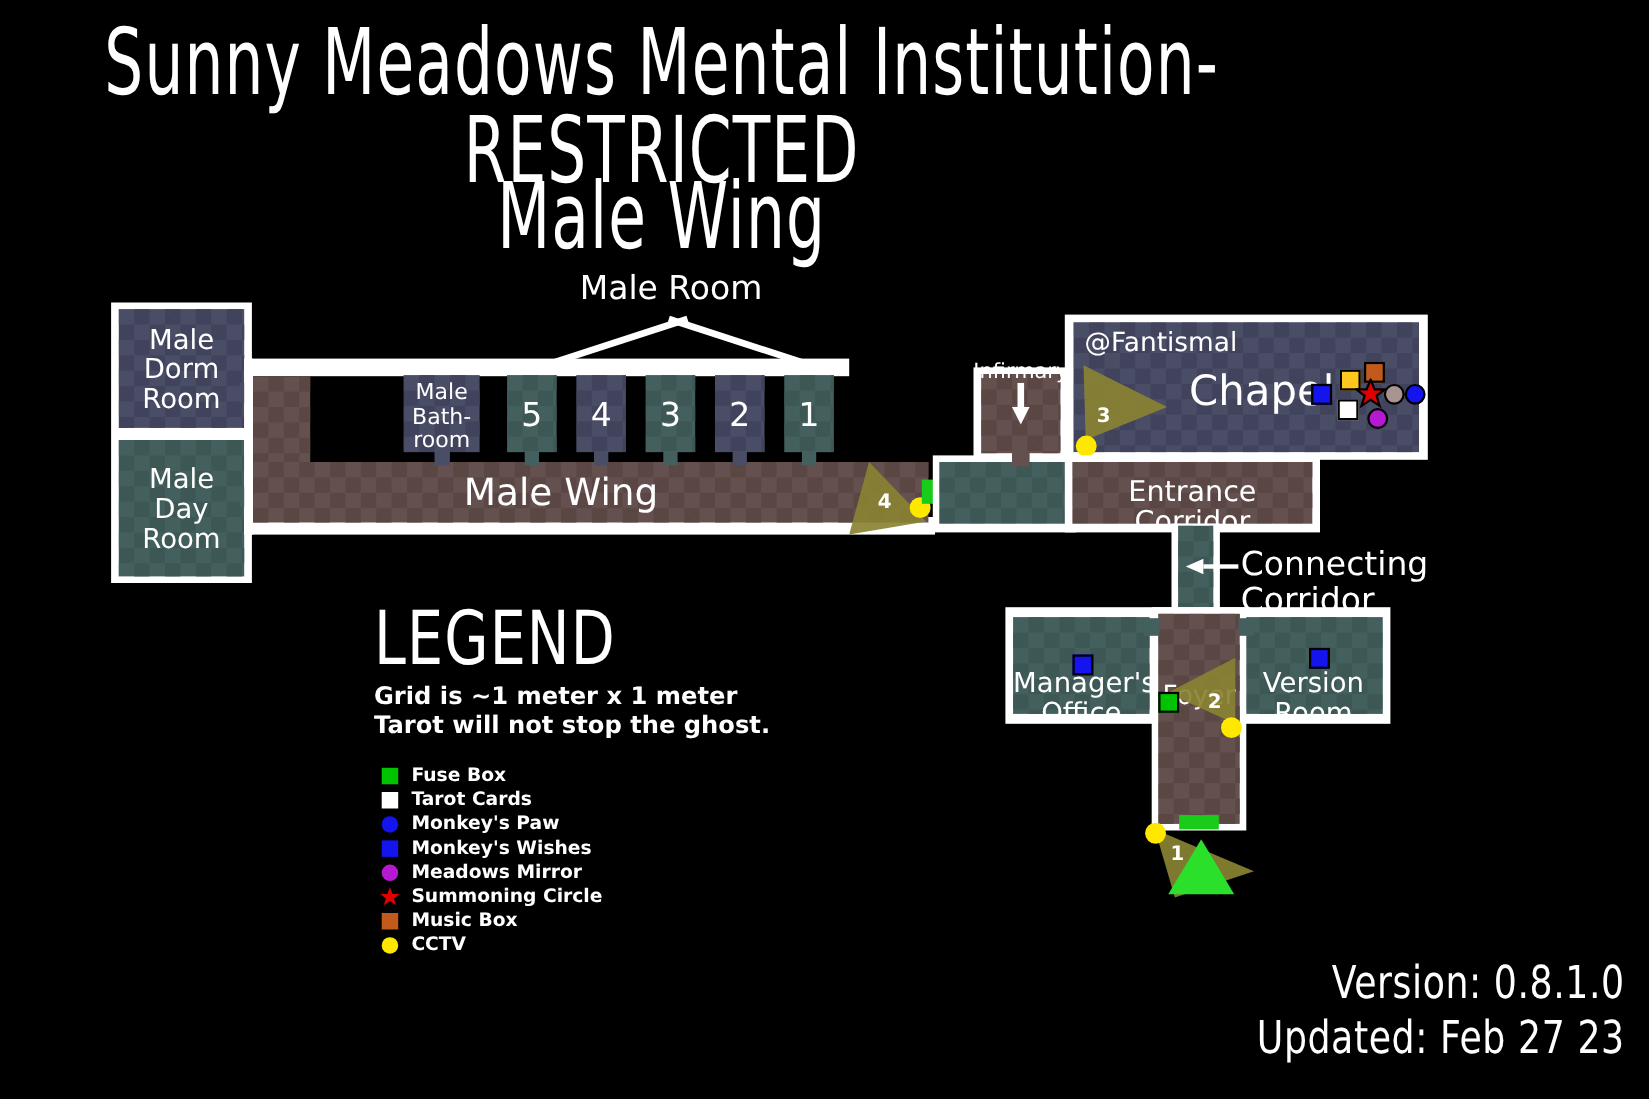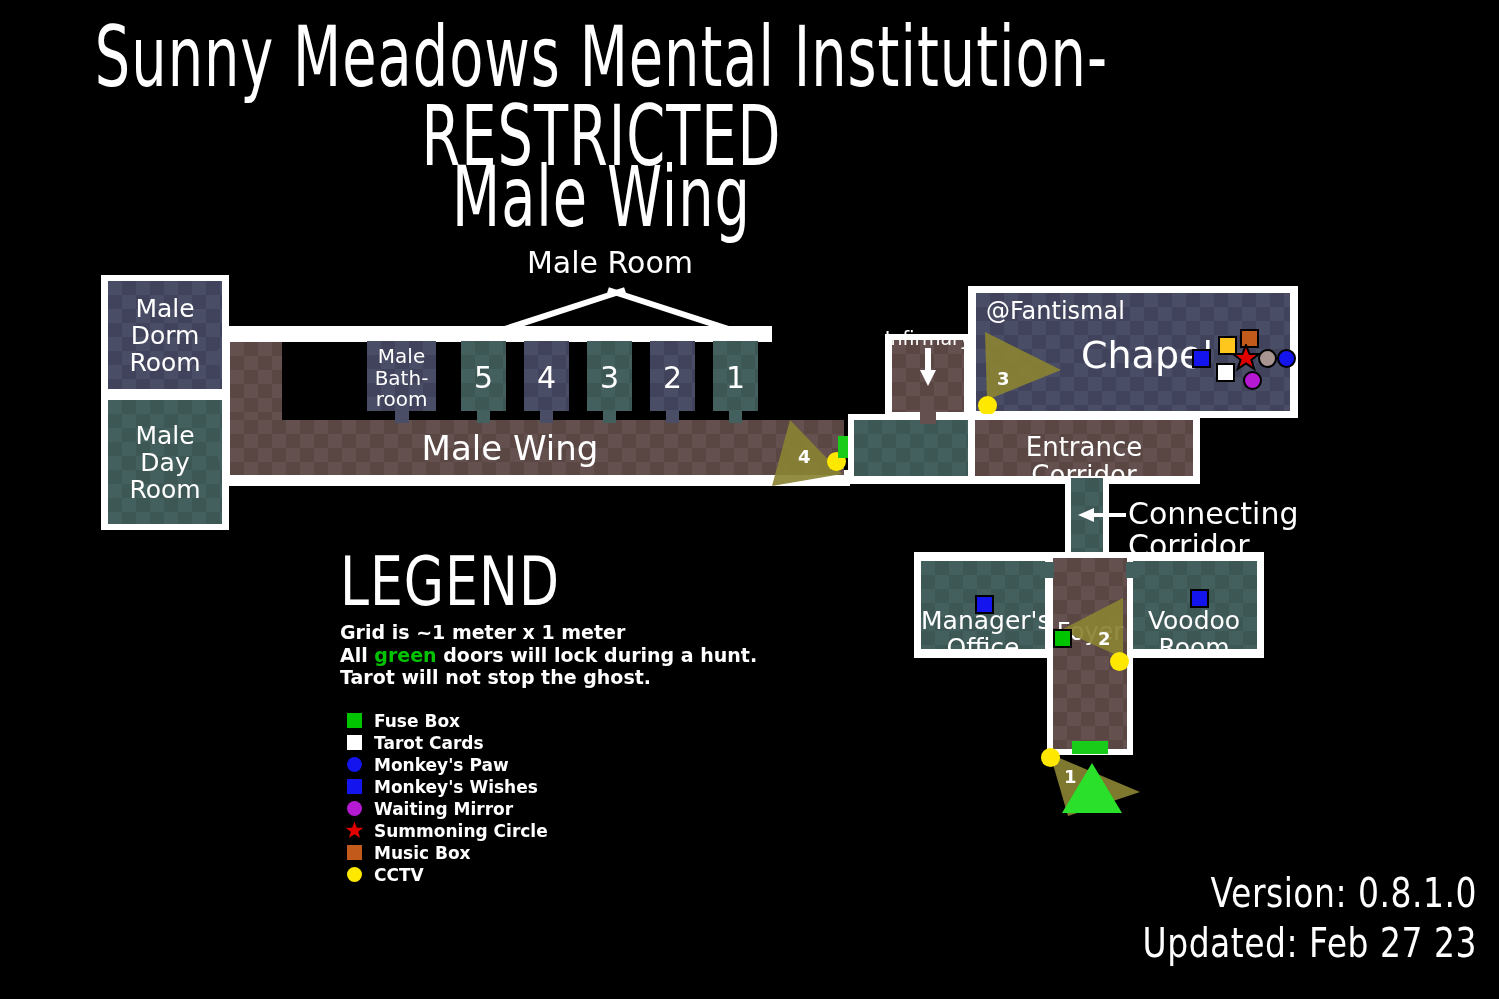--- a/index.html
+++ b/index.html
@@ -58,21 +58,21 @@
   .cone{position:absolute;}
   .conenum{position:absolute;font-size:18px;font-weight:bold;color:#fff;}
 
   
   .leader{position:absolute;background:#fff;}
 
   
   #legend{position:absolute;left:340px;top:552px;width:420px;}
   #legend-title{font-size:52px;letter-spacing:1px;transform:scaleY(1.3);
         transform-origin:left top;line-height:0.9;font-weight:400;}
-  #legend-notes{margin-top:22px;font-size:19px;font-weight:bold;line-height:1.2;}
+  #legend-notes{margin-top:22px;font-size:22px;font-weight:bold;line-height:1.2;}
   #legend-notes .green{color:#00c400;}
   .lg-row{display:flex;align-items:center;height:21px;margin-top:1px;}
   .lg-swatch{width:28px;display:flex;justify-content:center;align-items:center;}
   .lg-text{font-size:17px;font-weight:bold;margin-left:6px;}
   .lg-sq{width:15px;height:15px;}
   .lg-ci{width:15px;height:15px;border-radius:50%;}
 </style>
 </head>
 <body>
 
@@ -216,21 +216,21 @@
 <div class="room teal" style="left:921px;top:561px;width:124px;height:88px;">
   <div class="rlabel" style="top:46px;">
     <span>Manager's</span><br>
     <span>Office</span>
   </div>
 </div>
 <div class="mk sq" style="left:975px;top:595px;background:#1414ee;"></div>
 
 <div class="room teal" style="left:1131px;top:561px;width:126px;height:88px;">
   <div class="rlabel" style="top:46px;">
-    <span>Voodoo</span><br>
+    <span>Version</span><br>
     <span>Room</span>
   </div>
 </div>
 <div class="mk sq" style="left:1190px;top:589px;background:#1414ee;"></div>
 
 <div class="wwrap" style="left:1047px;top:552px;width:86px;height:203px;"></div>
 <div class="room brown" style="left:1053px;top:558px;width:74px;height:191px;">
   <div class="rlabel" style="top:62px;font-size:24px;">Foyer</div>
 </div>
 <div class="door teal" style="left:1040px;top:562px;width:14px;height:16px;"></div>
@@ -251,23 +251,20 @@
 <div class="conenum" style="left:1064px;top:766px;">1</div>
 <div class="mk cctv" style="left:1041px;top:748px;"></div>
 <svg style="position:absolute;left:1060px;top:763px;width:64px;height:52px;" viewBox="0 0 64 52">
   <polygon points="32,0 62,50 2,50" fill="#2ae02a"></polygon>
 </svg>
 
 <div id="legend">
   <div id="legend-title">LEGEND</div>
   <div id="legend-notes">
     <div>Grid is ~1 meter x 1 meter</div>
-    <div>
-      <span>All </span><span class="green">green</span><span> doors will lock during a hunt.</span>
-    </div>
     <div>Tarot will not stop the ghost.</div>
   </div>
 
   <div id="legend-items" style="margin-top:21px;">
     <div class="lg-row">
       <span class="lg-swatch">
           <span class="lg-sq" style="background:#00c400;"></span>
         </span>
       <span class="lg-text">Fuse Box</span>
     </div>
@@ -286,21 +283,21 @@
     <div class="lg-row">
       <span class="lg-swatch">
           <span class="lg-sq" style="background:#1414ee;"></span>
         </span>
       <span class="lg-text">Monkey's Wishes</span>
     </div>
     <div class="lg-row">
       <span class="lg-swatch">
           <span class="lg-ci" style="background:#b519d2;"></span>
         </span>
-      <span class="lg-text">Waiting Mirror</span>
+      <span class="lg-text">Meadows Mirror</span>
     </div>
     <div class="lg-row">
       <span class="lg-swatch">
         <svg width="19" height="19" viewBox="0 0 28 28">
             <polygon points="14,1 17.6,10 27,10 19.4,15.8 22.3,25 14,19.4 5.7,25 8.6,15.8 1,10 10.4,10" fill="#e00000"></polygon>
           </svg>
       </span>
       <span class="lg-text">Summoning Circle</span>
     </div>
     <div class="lg-row">

